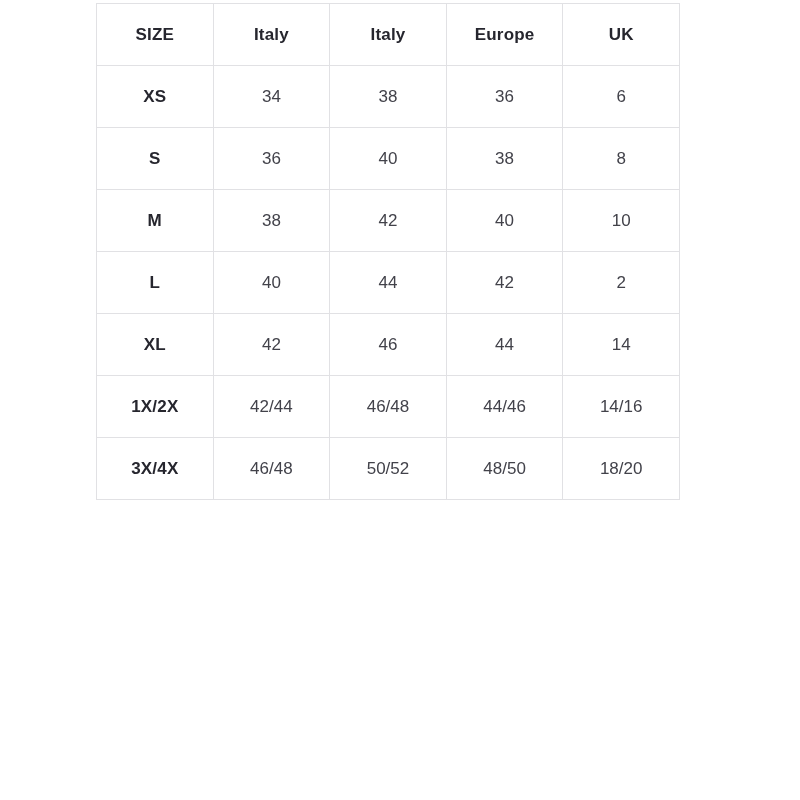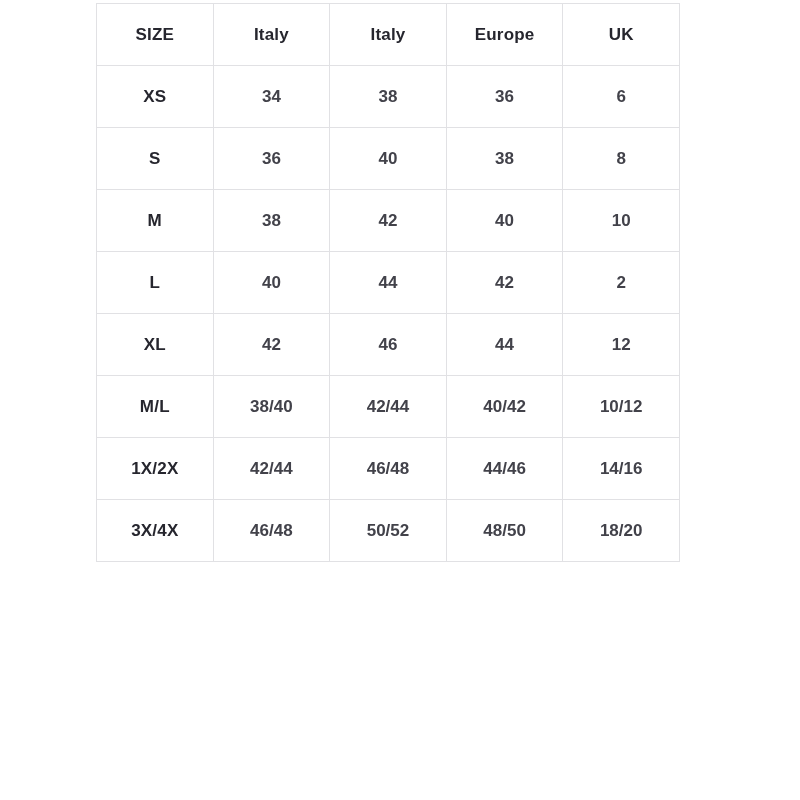--- a/index.html
+++ b/index.html
@@ -43,21 +43,21 @@
     padding: 0;
     font-size: 17px;
     background: var(--bg);
   }
   th {
     font-weight: 700;
     color: var(--header-text);
     letter-spacing: 0.2px;
   }
   td {
-    font-weight: 700;
+    font-weight: 400;
     color: var(--cell-text);
   }
 </style>
 </head>
 <body>
 
 <div class="page">
 
   <div class="table-wrap main">
     <table>
@@ -97,28 +97,21 @@
           <td>40</td>
           <td>44</td>
           <td>42</td>
           <td>2</td>
         </tr>
         <tr>
           <th>XL</th>
           <td>42</td>
           <td>46</td>
           <td>44</td>
-          <td>12</td>
-        </tr>
-        <tr>
-          <th>M/L</th>
-          <td>38/40</td>
-          <td>42/44</td>
-          <td>40/42</td>
-          <td>10/12</td>
+          <td>14</td>
         </tr>
         <tr>
           <th>1X/2X</th>
           <td>42/44</td>
           <td>46/48</td>
           <td>44/46</td>
           <td>14/16</td>
         </tr>
         <tr>
           <th>3X/4X</th>

